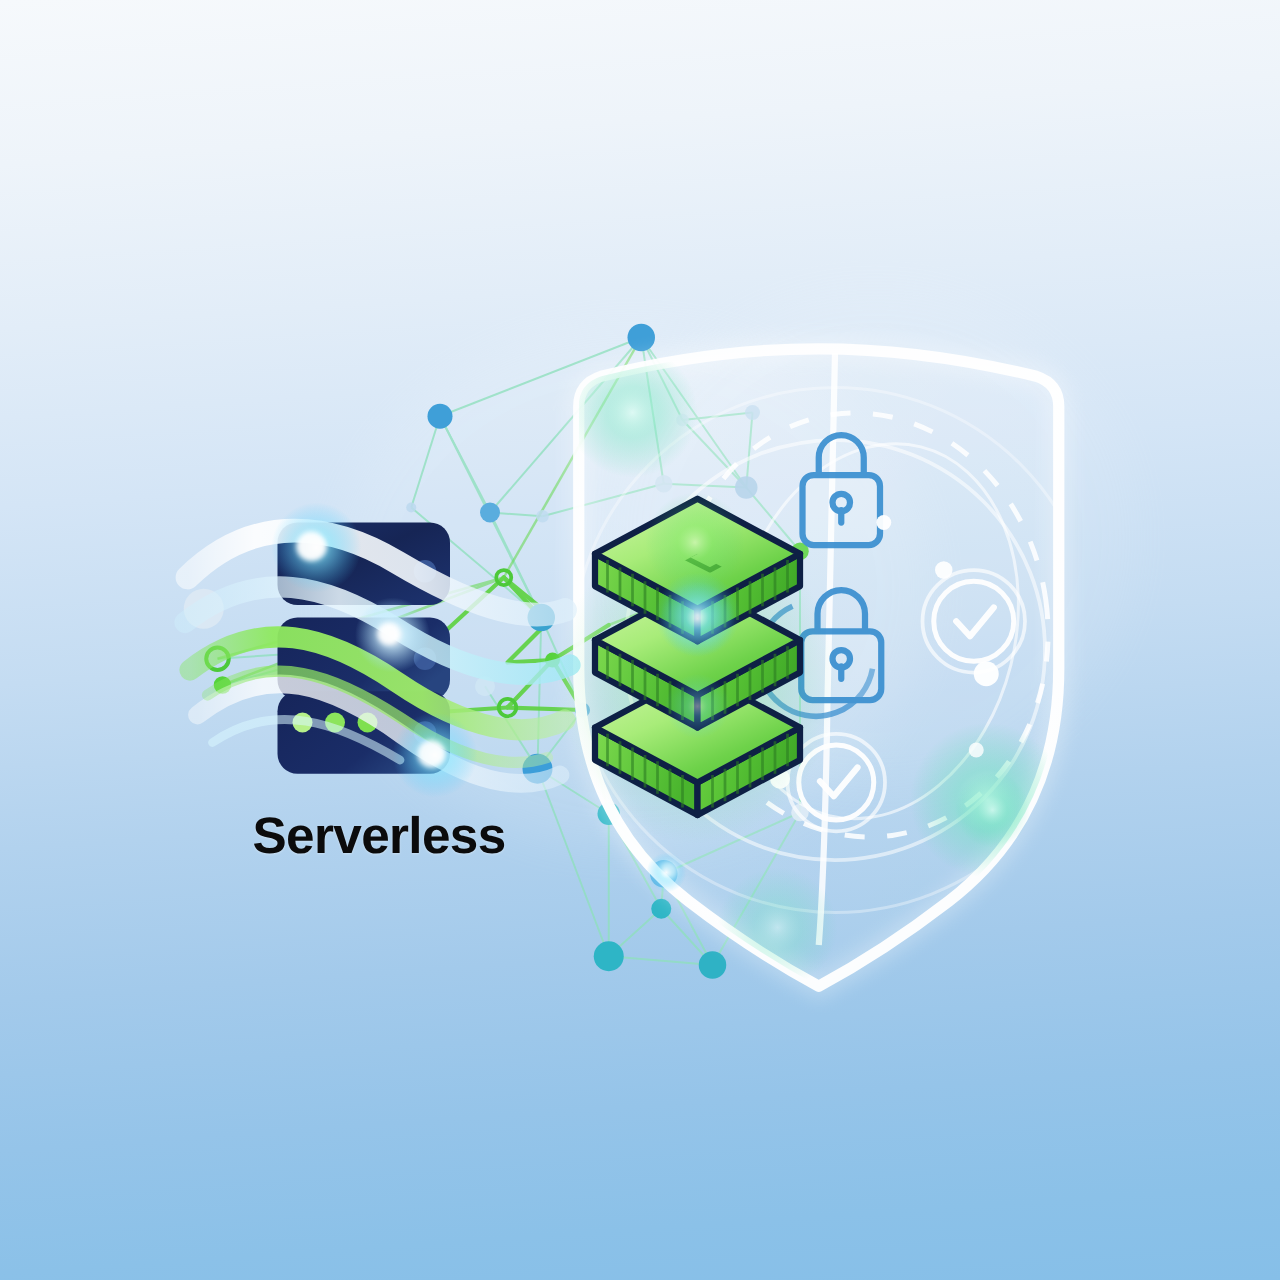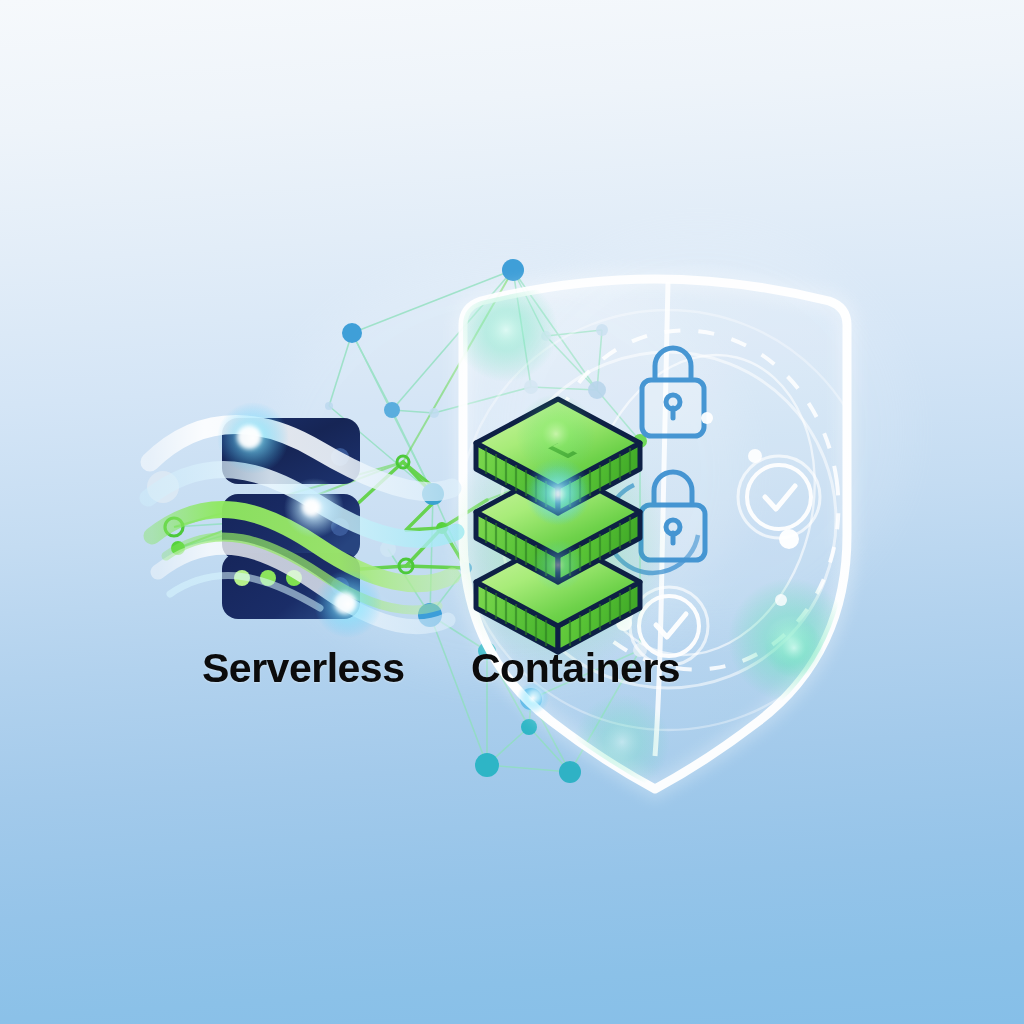--- a/index.html
+++ b/index.html
@@ -434,15 +434,14 @@
 
     <g>
       <circle cx="533" cy="698" r="16" fill="url(#glowCyan)" opacity="0.9"></circle>
       <circle cx="535" cy="696" r="7" fill="#ffffff" opacity="0.55" filter="url(#tinyBlur)"></circle>
       <circle cx="794" cy="648" r="30" fill="url(#glowMint)" opacity="0.7"></circle>
     </g>
   </svg>
 
   <div class="label" id="label-serverless">Serverless</div>
 
-  <div class="label" id="label-containers">Containers</div>
 
 </div>
 
 </body></html>

